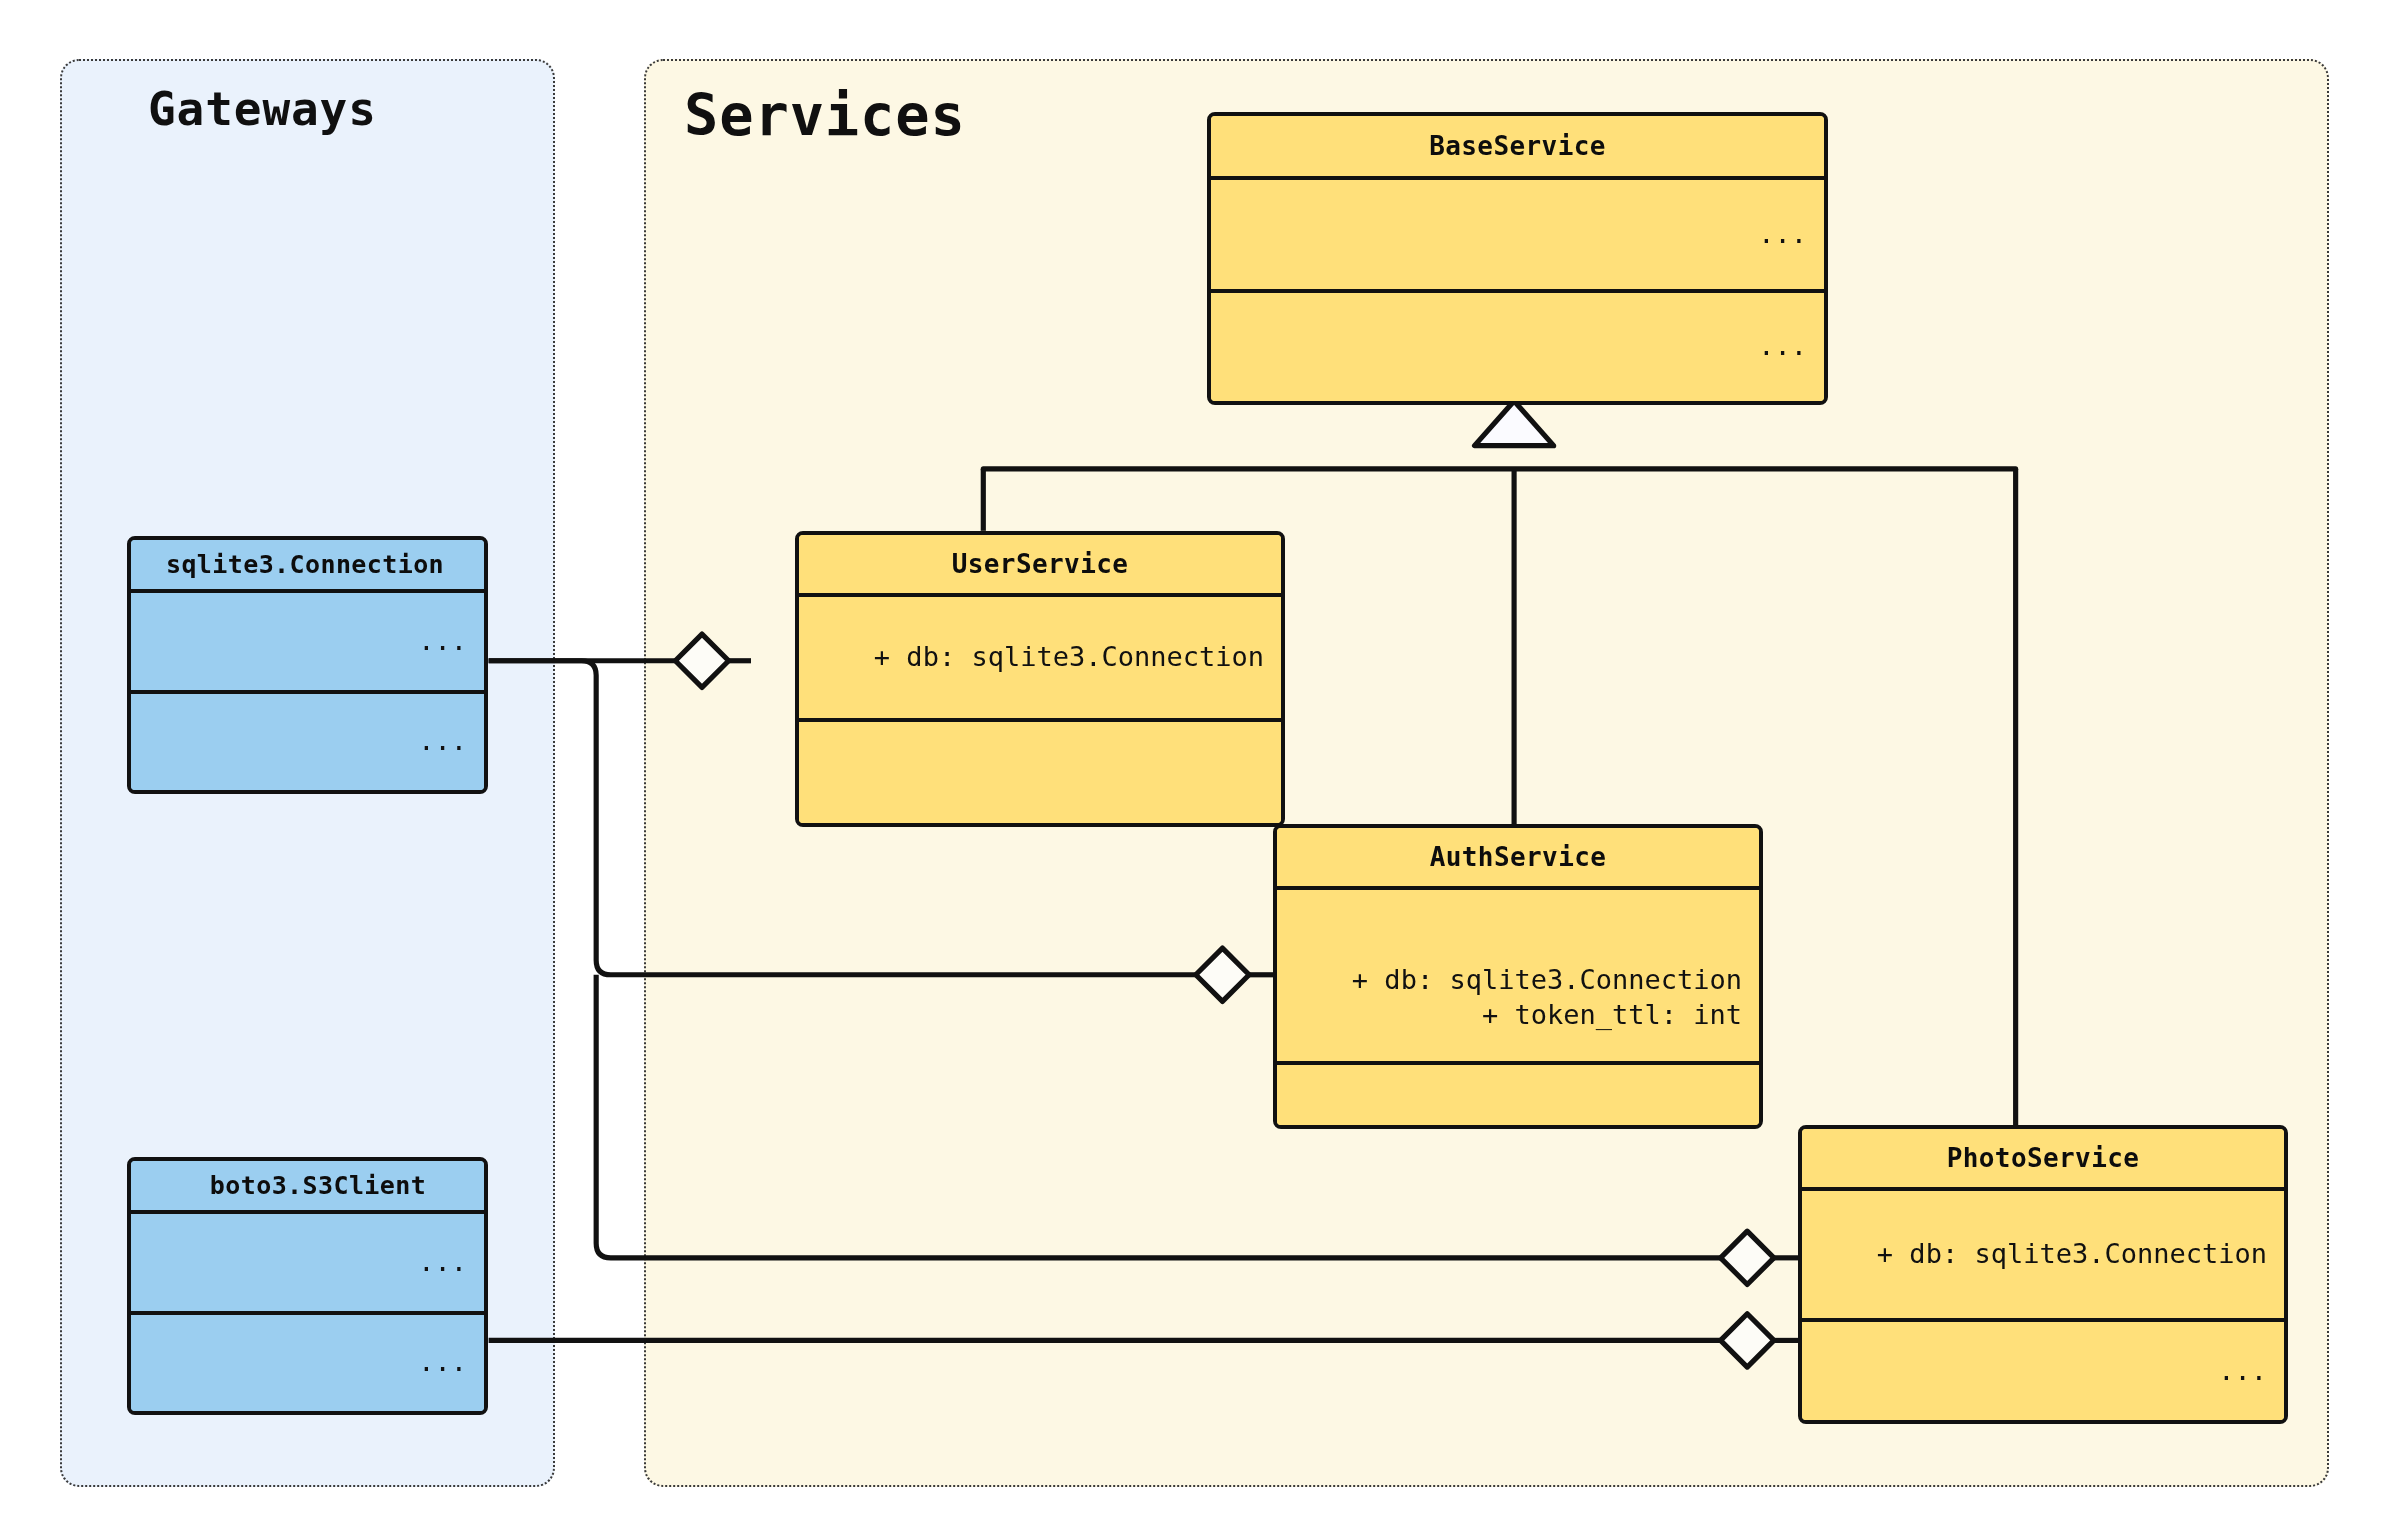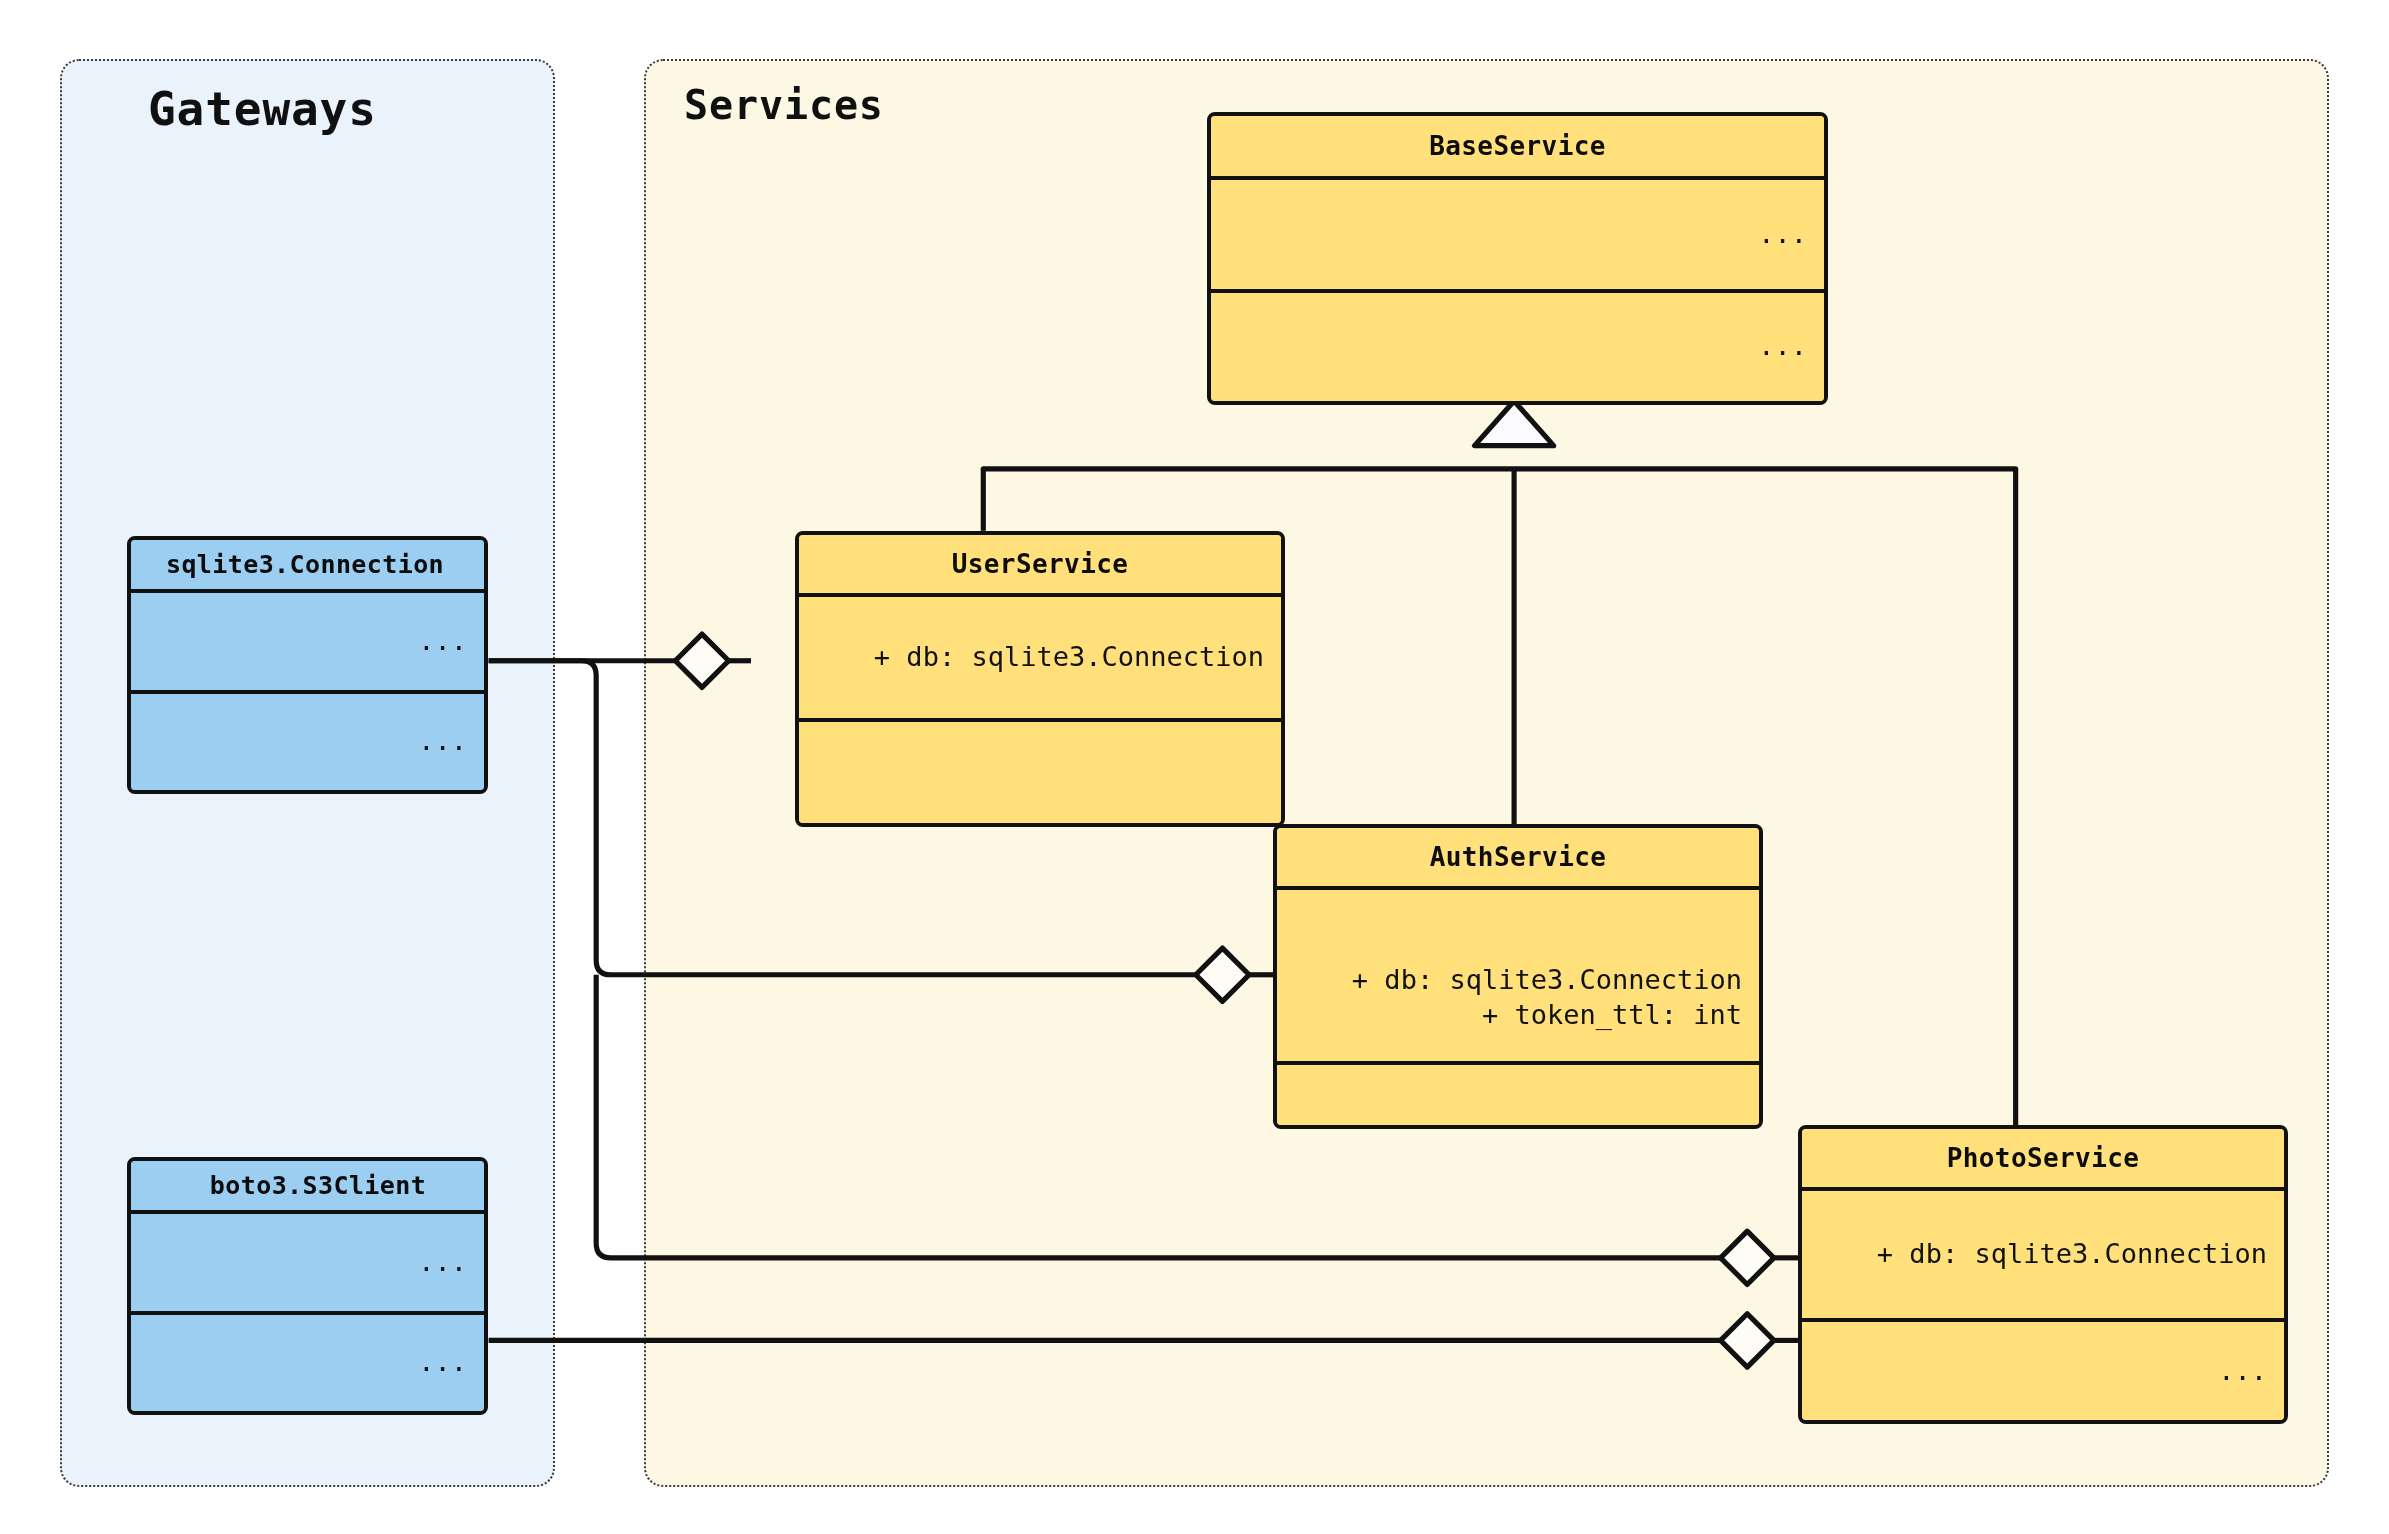--- a/index.html
+++ b/index.html
@@ -92,21 +92,21 @@
 <body>
 
 <div id="diagram-root">
 
   <div class="package" style="left:60px; top:59px; width:495px; height:1428px; background:#eaf2fc;">
   </div>
   <div class="package-title" style="left:148px; top:82px; font-size:46px;">Gateways</div>
 
   <div class="package" style="left:644px; top:59px; width:1685px; height:1428px; background:#fdf8e4;">
   </div>
-  <div class="package-title" style="left:684px; top:82px; font-size:40px;">Services</div>
+  <div class="package-title" style="left:684px; top:82px; font-size:57px;">Services</div>
 
   <svg class="svg-layer" viewBox="0 0 2777 1783" preserveAspectRatio="none">
 
     <g>
       <path d="M 1760 545 L 1760 1006" fill="none" stroke="#111111" stroke-width="6"></path>
 
       <path d="M 1143 545 L 2343 545" fill="none" stroke="#111111" stroke-width="6" stroke-linecap="round"></path>
 
       <path d="M 1143 545 L 1143 617" fill="none" stroke="#111111" stroke-width="6" stroke-linejoin="round"></path>
 

